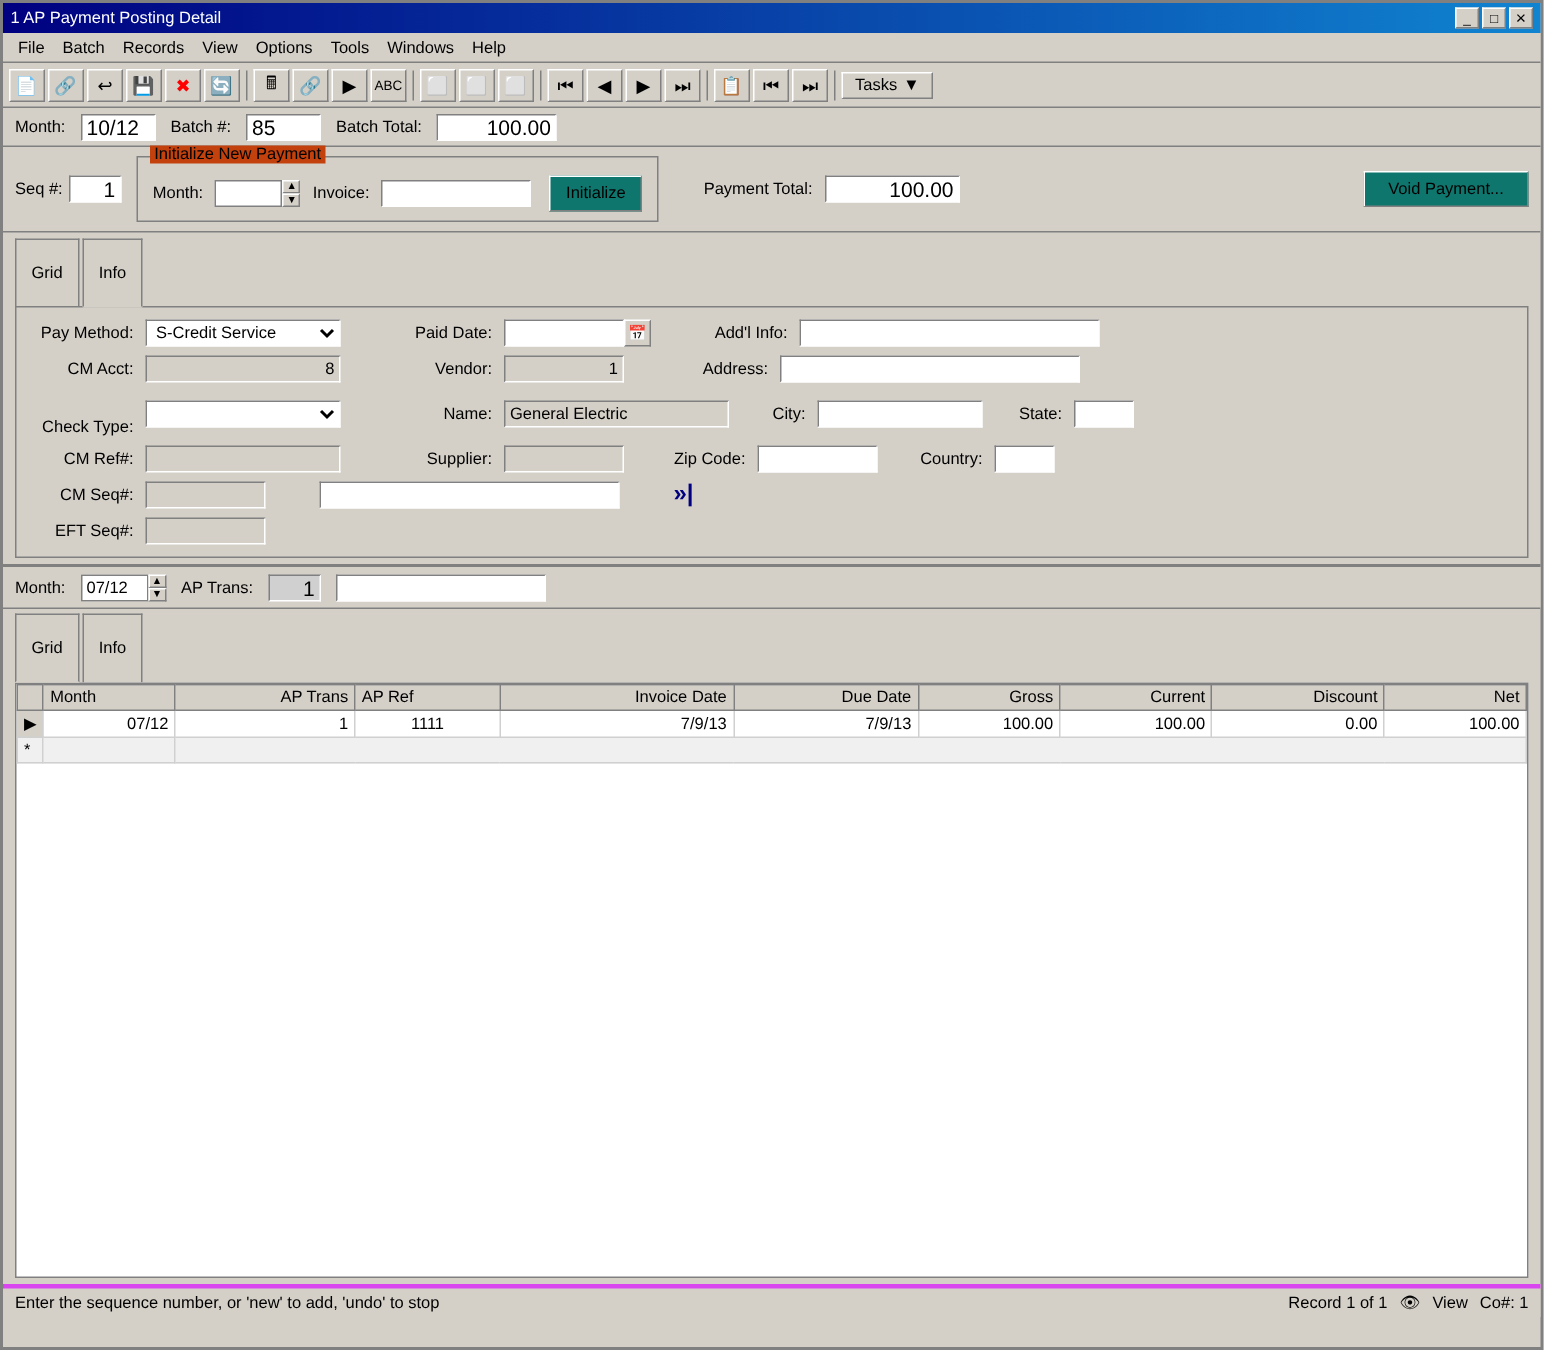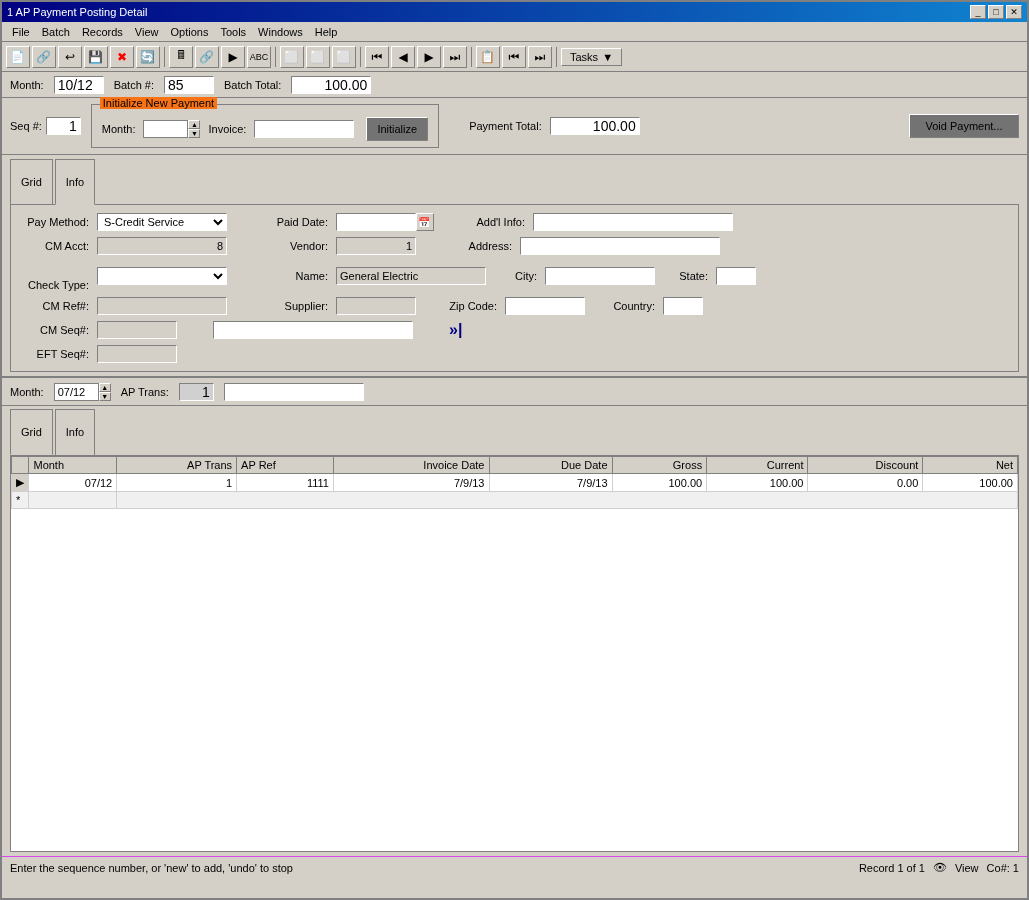--- a/index.html
+++ b/index.html
@@ -20,28 +20,28 @@
     .tb-separator { width: 1px; height: 20px; background: #808080; margin: 0 2px; }
     .tasks-btn { padding: 2px 8px; background: #d4d0c8; border: 1px solid; border-color: #ffffff #808080 #808080 #ffffff; cursor: pointer; display: flex; align-items: center; gap: 4px; }
     
     .batch-bar { background: #d4d0c8; padding: 4px 8px; display: flex; align-items: center; gap: 10px; border-bottom: 1px solid #808080; height: 26px; }
     .batch-label { font-size: 11px; }
     .batch-input { border: 1px solid; border-color: #808080 #ffffff #ffffff #808080; background: white; height: 18px; padding: 1px 3px; font-size: 14px; }
     
     .payment-section { background: #d4d0c8; padding: 6px 8px; border-bottom: 1px solid #808080; }
     .payment-row { display: flex; align-items: center; gap: 10px; }
     .init-group { border: 1px solid #808080; padding: 4px 8px; background: #d4d0c8; position: relative; }
-    .init-legend { position: absolute; top: -8px; left: 8px; background: #f97316; padding: 0 3px; font-size: 11px; }
+    .init-legend { position: absolute; top: -8px; left: 8px; background: #c2410c; padding: 0 3px; font-size: 11px; }
     .init-inner { display: flex; align-items: center; gap: 8px; margin-top: 4px; }
     
     .seq-group { display: flex; align-items: center; gap: 4px; }
     
     .payment-total-group { display: flex; align-items: center; gap: 8px; margin-left: 20px; }
     
-    .void-btn { padding: 3px 10px; background: #737373; border: 1px solid; border-color: #ffffff #808080 #808080 #ffffff; cursor: pointer; height: 24px; margin-left: auto; }
+    .void-btn { padding: 3px 10px; background: #0f766e; border: 1px solid; border-color: #ffffff #808080 #808080 #ffffff; cursor: pointer; height: 24px; margin-left: auto; }
     
     .tab-section { flex: 1; display: flex; flex-direction: column; }
     
     .tabs { display: flex; padding: 4px 8px 0; gap: 2px; }
     
     .tab-content { flex: 1; background: #d4d0c8; border: 1px solid #808080; margin: 0 8px 4px; padding: 8px; overflow: auto; }
     .form-label { font-size: 11px; white-space: nowrap; text-align: right; }
     .form-input { border: 1px solid; border-color: #808080 #ffffff #ffffff #808080; background: white; height: 18px; padding: 1px 3px; font-size: 11px; width: 100%; }
     .form-input-readonly { border: 1px solid; border-color: #808080 #ffffff #ffffff #808080; background: #d4d0c8; height: 18px; padding: 1px 3px; font-size: 11px; width: 100%; }
     .form-select { border: 1px solid; border-color: #808080 #ffffff #ffffff #808080; background: white; height: 18px; padding: 0 2px; font-size: 11px; width: 100%; }
@@ -60,21 +60,21 @@
     .grid-container { flex: 1; border: 1px solid #808080; margin: 0 8px 4px; background: white; overflow: auto; }
     
     .data-grid { width: 100%; border-collapse: collapse; font-size: 11px; }
     .data-grid th { background: #d4d0c8; border: 1px solid #808080; padding: 2px 4px; text-align: right; font-weight: normal; white-space: nowrap; }
     .data-grid th:first-child { text-align: left; }
     .data-grid td { border: 1px solid #d0d0d0; padding: 2px 4px; text-align: right; }
     .data-grid td:first-child { text-align: left; }
     .data-grid tr:nth-child(even) { background: #f0f0f0; }
     .row-indicator { width: 14px; text-align: center; background: #d4d0c8; border: 1px solid #808080; }
     
-    .status-bar { background: #d4d0c8; border-top: 1px solid #d946ef; padding: 2px 8px; display: flex; align-items: center; justify-content: space-between; height: 22px; }
+    .status-bar { background: #d4d0c8; border-top: 3px solid #d946ef; padding: 2px 8px; display: flex; align-items: center; justify-content: space-between; height: 22px; }
     .status-left { font-size: 11px; }
     .status-right { display: flex; align-items: center; gap: 8px; font-size: 11px; }
     
     .spin-btn { display: flex; flex-direction: column; height: 18px; }
     .spin-up, .spin-down { width: 12px; height: 9px; background: #d4d0c8; border: 1px solid; border-color: #ffffff #808080 #808080 #ffffff; cursor: pointer; display: flex; align-items: center; justify-content: center; font-size: 7px; line-height: 1; }
     
     .month-input-group { display: flex; align-items: center; }
     .month-input-group input { border: 1px solid; border-color: #808080 #808080 #808080 #808080; background: white; height: 18px; padding: 1px 3px; font-size: 11px; width: 45px; }
     
     .forward-btn { font-size: 16px; color: #000080; cursor: pointer; font-weight: bold; }
@@ -304,21 +304,21 @@
             <th>Current</th>
             <th>Discount</th>
             <th>Net</th>
           </tr>
         </thead>
         <tbody>
           <tr>
             <td class="row-indicator">▶</td>
             <td>07/12</td>
             <td>1</td>
-            <td style="text-align:right;">1111</td>
+            <td style="text-align:center;">1111</td>
             <td>7/9/13</td>
             <td>7/9/13</td>
             <td>100.00</td>
             <td>100.00</td>
             <td>0.00</td>
             <td>100.00</td>
           </tr>
           <tr>
             <td>*</td>
             <td></td>

